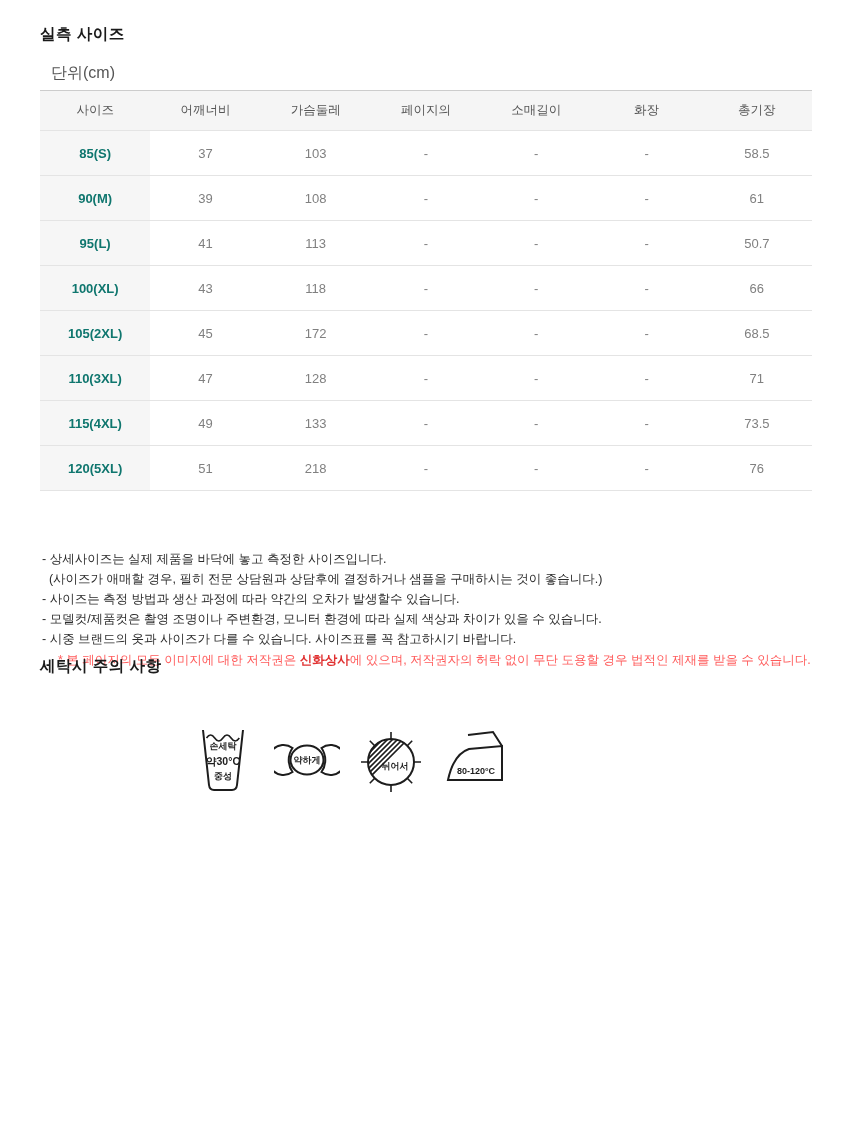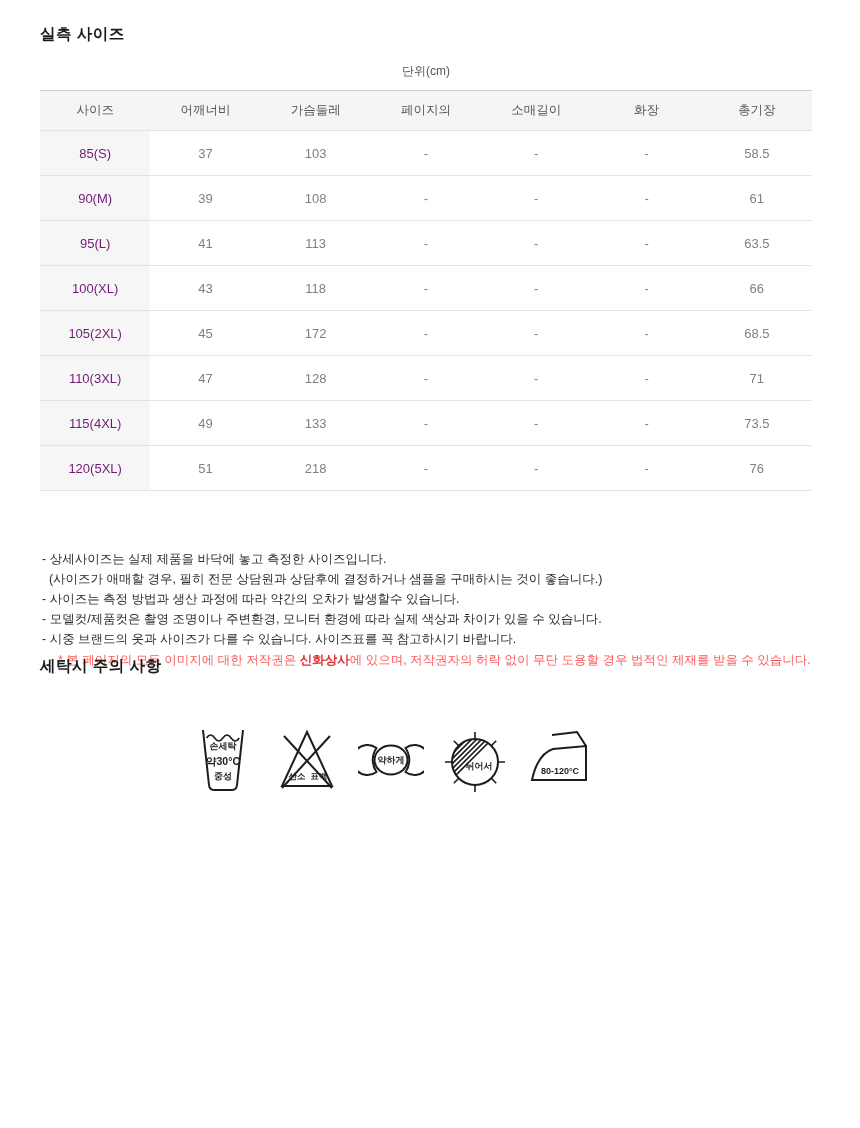--- a/index.html
+++ b/index.html
@@ -6,39 +6,39 @@
   .page{
     position:relative;width:860px;height:1128px;background:#fff;overflow:hidden;
     font-family:"Liberation Sans","DejaVu Sans",sans-serif;color:#333;padding-left:31px;
   }
   .section-title{
     position:absolute;left:40px;font-size:15.5px;font-weight:bold;color:#1a1a1a;letter-spacing:.5px;
   }
   .size-title{top:24px;}
   .care-title{top:656px;text-align:right;}
   .unit-label{
-    position:absolute;left:40px;top:63px;width:772px;text-align:center;
-    font-size:12px;color:#555;
+    position:absolute;left:51px;top:63px;width:772px;text-align:left;
+    font-size:16px;color:#555;
   }
   table.size-table{
     position:absolute;left:40px;top:90px;width:772px;
     border-collapse:collapse;table-layout:fixed;
   }
   table.size-table th{
     height:37px;background:var(--header-bg,#f5f5f5);
     border-top:1px solid var(--border-top,#cccccc);
     border-bottom:1px solid var(--border,#e4e4e4);
     font-size:12.5px;font-weight:normal;color:#555;text-align:center;
   }
   table.size-table td{
     height:42px;border-bottom:1px solid var(--border,#e4e4e4);
     font-size:13px;color:#808080;text-align:center;
   }
   table.size-table td:first-child{
-    background:var(--first-col-bg,#f6f6f6);color:#701a75;
+    background:var(--first-col-bg,#f6f6f6);color:#0f766e;font-weight:bold;
   }
   .notes{
     position:absolute;left:42px;top:489px;width:790px;
     font-size:12.5px;line-height:20px;color:#2b2b2b;white-space:pre-wrap;
   }
   .copyright-line{
     margin-top:1px;color:var(--copyright-red,#ff5a5a);margin-left:16px;
   }
   .copyright-line .brand{
     font-weight:bold;color:var(--brand-red,#e03030);
@@ -96,21 +96,21 @@
           <td>-</td>
           <td>61</td>
         </tr>
         <tr>
           <td>95(L)</td>
           <td>41</td>
           <td>113</td>
           <td>-</td>
           <td>-</td>
           <td>-</td>
-          <td>63.5</td>
+          <td>50.7</td>
         </tr>
         <tr>
           <td>100(XL)</td>
           <td>43</td>
           <td>118</td>
           <td>-</td>
           <td>-</td>
           <td>-</td>
           <td>66</td>
         </tr>
@@ -164,28 +164,20 @@
     <div class="care-icon">
       <svg viewBox="0 0 66 78">
         <path class="ic-stroke" d="M13,8 L19,63 Q19.6,68 24,68 L42,68 Q46.4,68 47,63 L53,8"></path>
         <path class="ic-stroke-thin" d="M16.5,16 c2.7,-4 5.5,-4 8.2,0 c2.7,4 5.5,4 8.2,0 c2.7,-4 5.5,-4 8.2,0 c2.7,4 5.5,4 8.2,0"></path>
         <text class="ic-text" x="33" y="27">손세탁</text>
         <text class="ic-text ic-text-big" x="33" y="43">약30°C</text>
         <text class="ic-text" x="33" y="57">중성</text>
       </svg>
     </div>
 
-    <div class="care-icon">
-      <svg viewBox="0 0 66 78">
-        <path class="ic-stroke" d="M33,10 L8,64 L58,64 Z"></path>
-        <path class="ic-stroke" d="M10,14 L58,66 M56,14 L8,66"></path>
-        <text class="ic-text ic-text-small" x="23" y="57">산소</text>
-        <text class="ic-text ic-text-small" x="45" y="57">표백</text>
-      </svg>
-    </div>
 
     <div class="care-icon">
       <svg viewBox="0 0 66 78">
         <ellipse class="ic-stroke" cx="33" cy="38" rx="16.5" ry="14.5"></ellipse>
         <path class="ic-stroke" d="M18.5,26 A15,15 0 1 0 18.5,50 A21,21 0 0 1 18.5,26 Z"></path>
         <path class="ic-stroke" d="M47.5,26 A15,15 0 1 1 47.5,50 A21,21 0 0 0 47.5,26 Z"></path>
         <text class="ic-text" x="33" y="41">약하게</text>
       </svg>
     </div>
 

